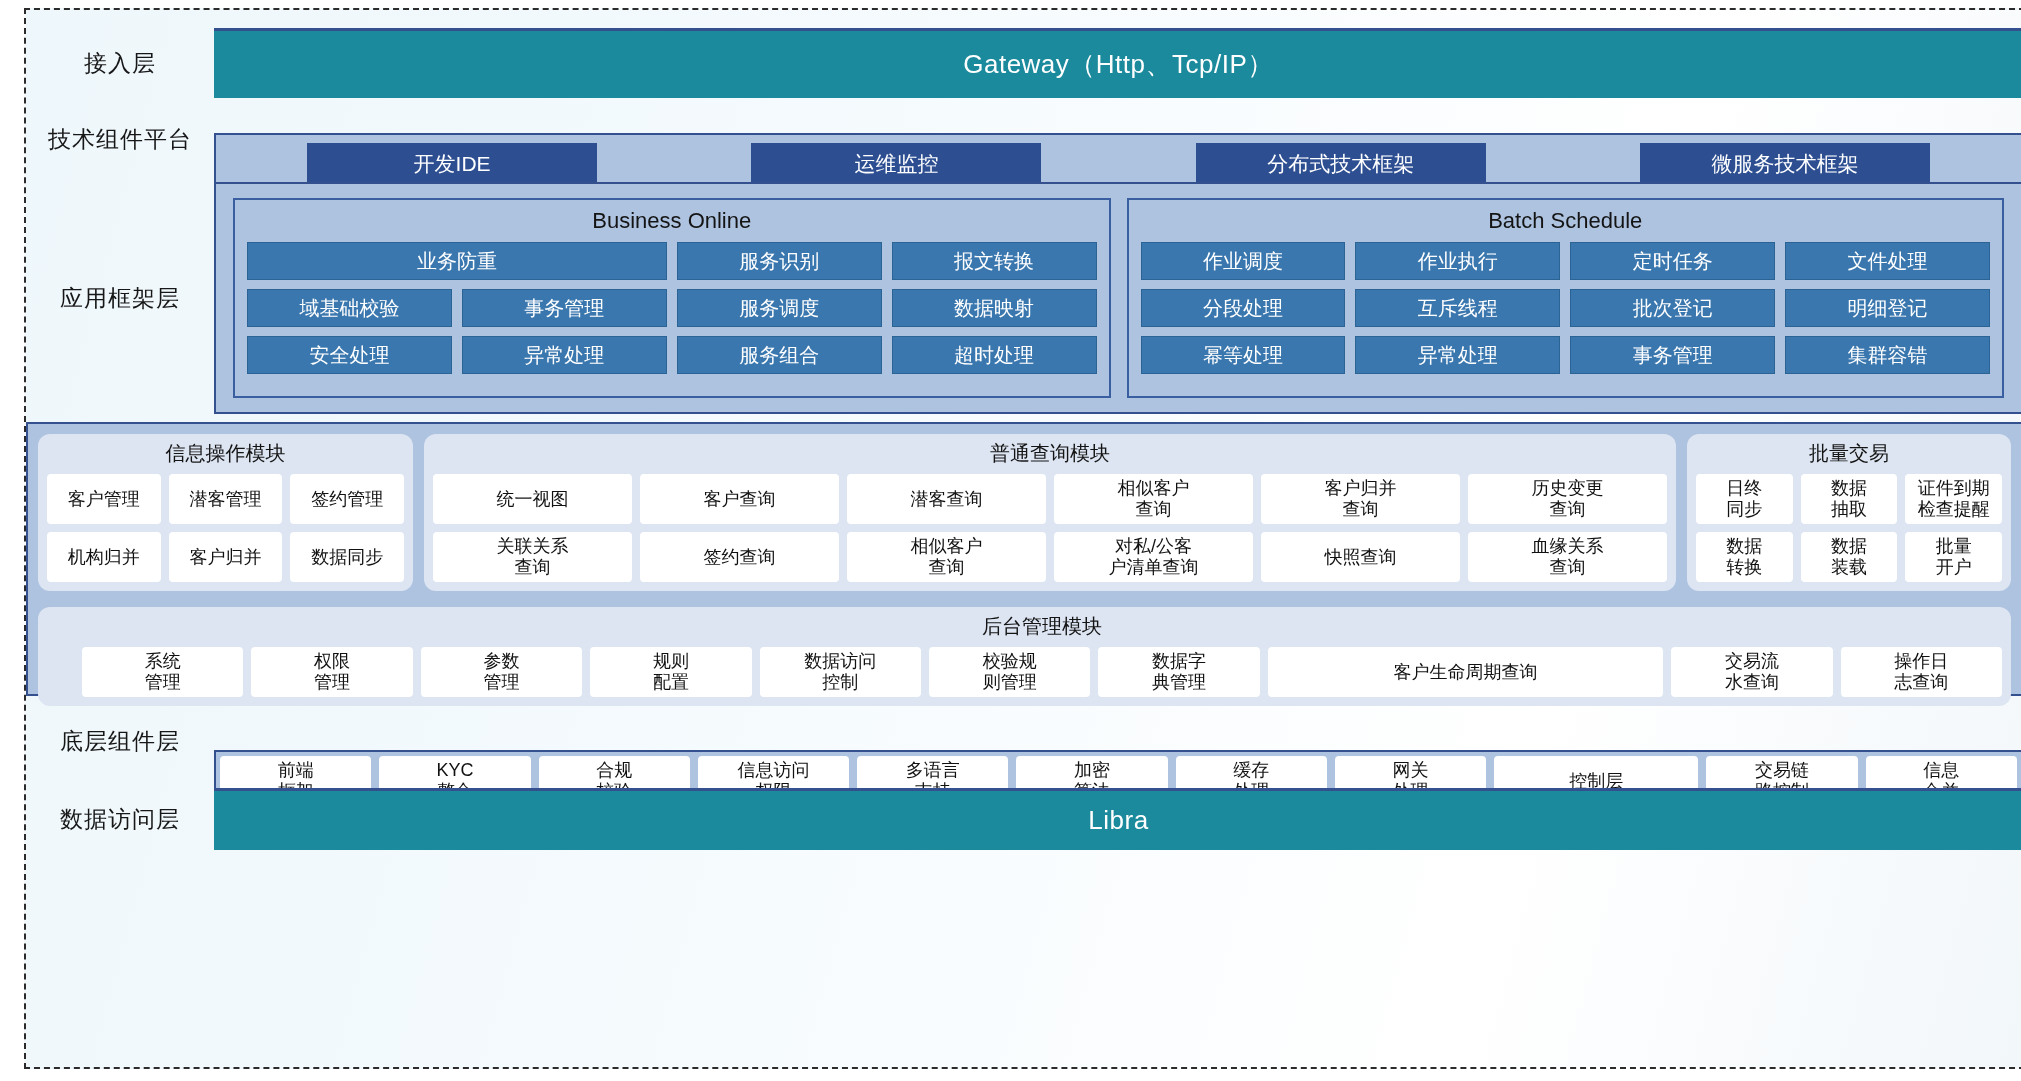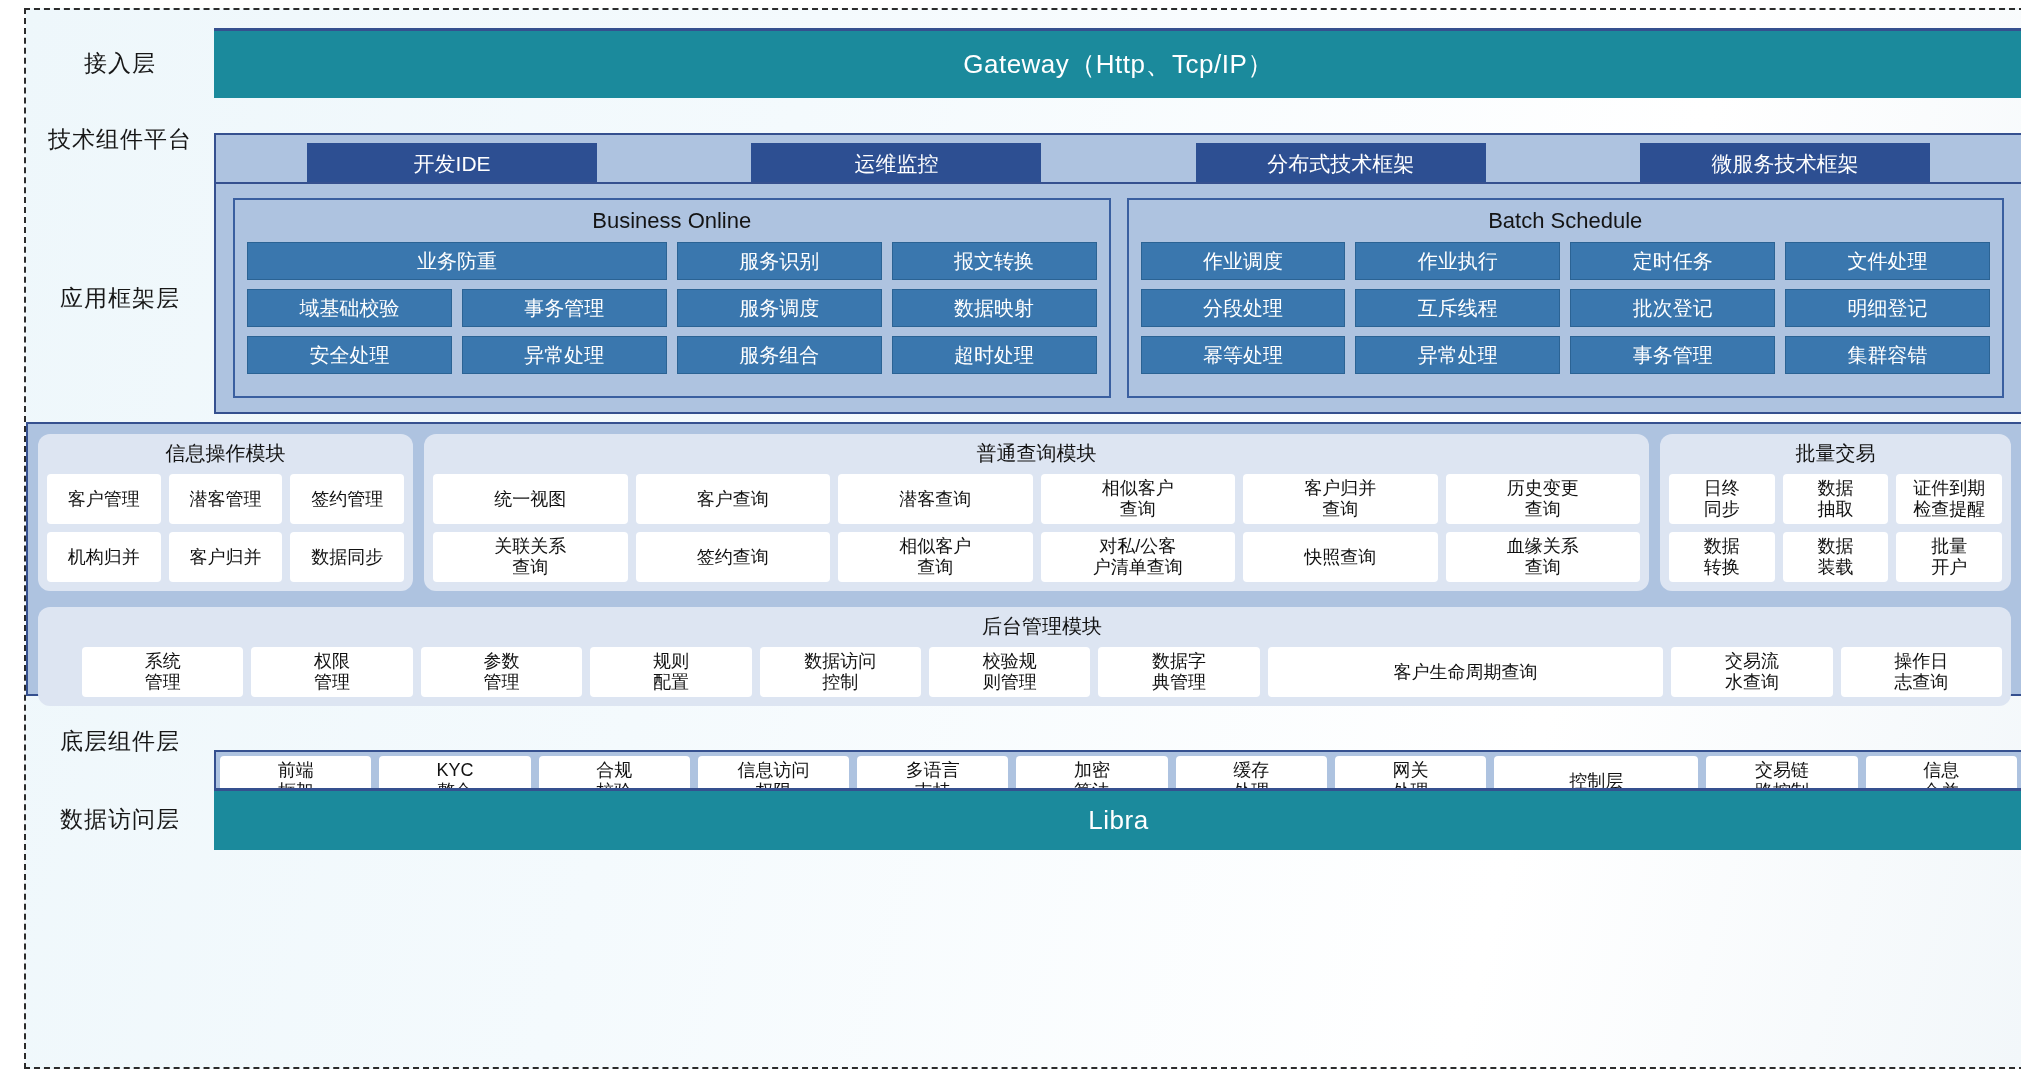--- a/index.html
+++ b/index.html
@@ -89,21 +89,21 @@
     background:#ffffff;border-radius:4px;
     min-height:50px;font-size:18px;color:#111;
     display:flex;align-items:center;justify-content:center;
     text-align:center;line-height:1.15;padding:2px 4px;
     box-sizing:border-box;white-space:pre-line;
   }
   #mod-info{width:375px;}
   #mod-info .cells{grid-template-columns:repeat(3,1fr);}
   #mod-query{flex:1;min-width:0;}
   #mod-query .cells{grid-template-columns:repeat(6,1fr);}
-  #mod-batch{width:351px;}
+  #mod-batch{width:324px;}
   #mod-batch .cells{grid-template-columns:repeat(3,1fr);}
   #mod-admin{width:100%;padding-left:44px;}
   #mod-admin .cells{
     grid-template-columns:repeat(7,1fr) 2.45fr repeat(2,1fr);
   }
 
   
   .basewrap{
     background:#aec3e0;border:2px solid #35508f;
     padding:4px;box-sizing:border-box;margin-top:48px;

